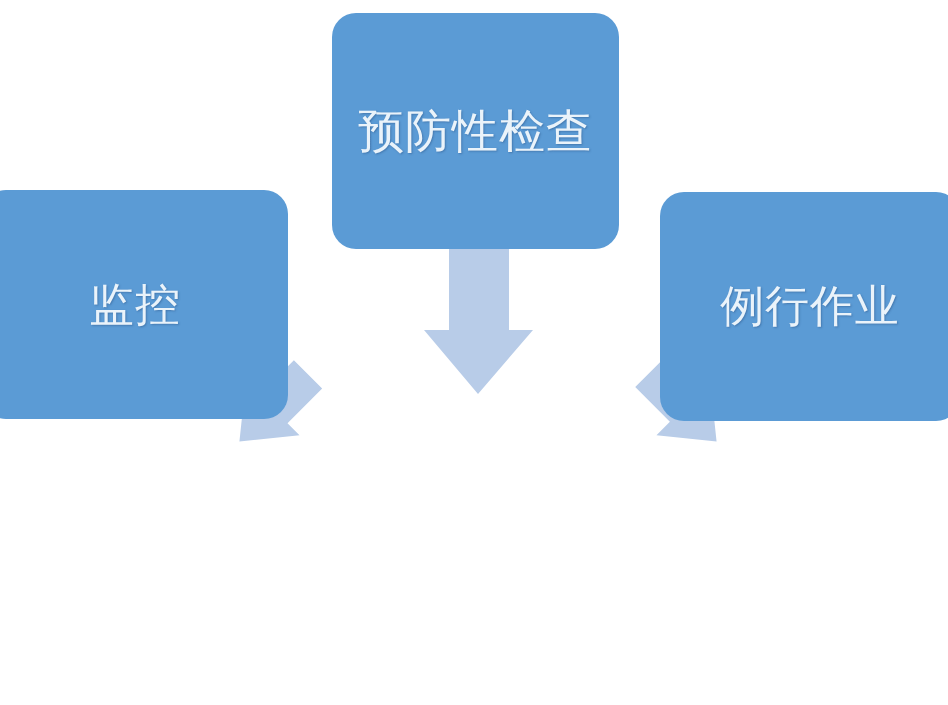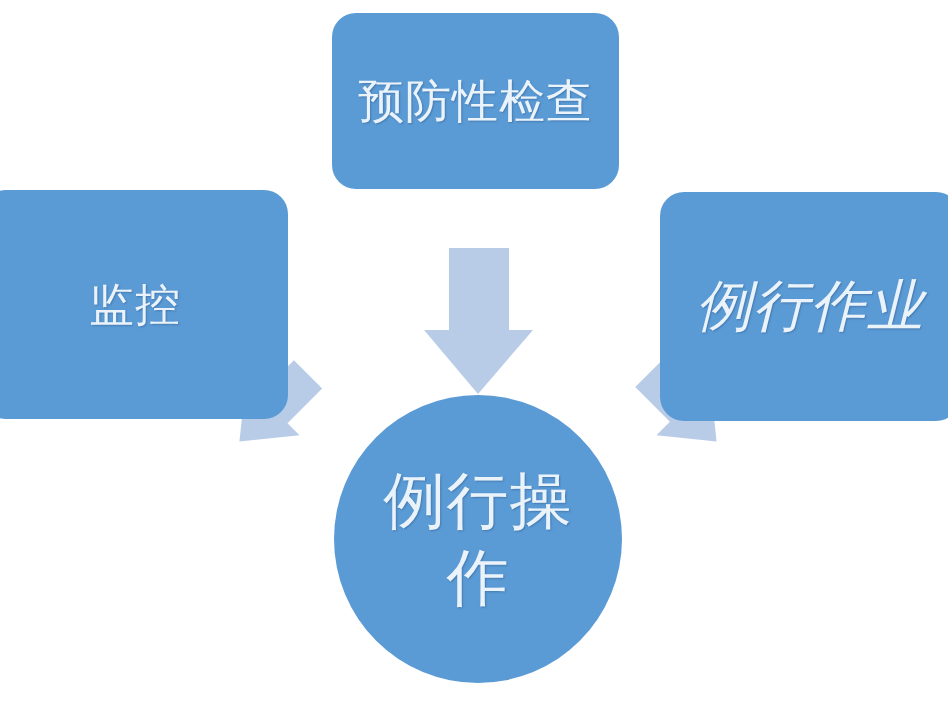--- a/index.html
+++ b/index.html
@@ -58,31 +58,31 @@
     top: 190px;
     width: 306px;
     height: 229px;
   }
   #node-monitoring .node-label { font-size: 45px; }
 
   #node-preventive-inspection {
     left: 332px;
     top: 13px;
     width: 287px;
-    height: 176px;
+    height: 236px;
   }
   #node-preventive-inspection .node-label { font-size: 46px; }
 
   #node-routine-task {
     left: 660px;
     top: 192px;
     width: 300px;
     height: 229px;
   }
-  #node-routine-task .node-label { font-size: 56px; font-style: italic; }
+  #node-routine-task .node-label { font-size: 44px; }
 
   #node-routine-operation {
     left: 334px;
     top: 395px;
     width: 288px;
     height: 288px;
   }
   #node-routine-operation .node-label {
     font-size: 62px;
     line-height: 1.25;
@@ -112,17 +112,14 @@
   </div>
 
   <div class="node box" id="node-preventive-inspection">
     <span class="node-label">预防性检查</span>
   </div>
 
   <div class="node box" id="node-routine-task">
     <span class="node-label">例行作业</span>
   </div>
 
-  <div class="node circle" id="node-routine-operation">
-    <span class="node-label">例行操作</span>
-  </div>
 
 </div>
 
 </body></html>

